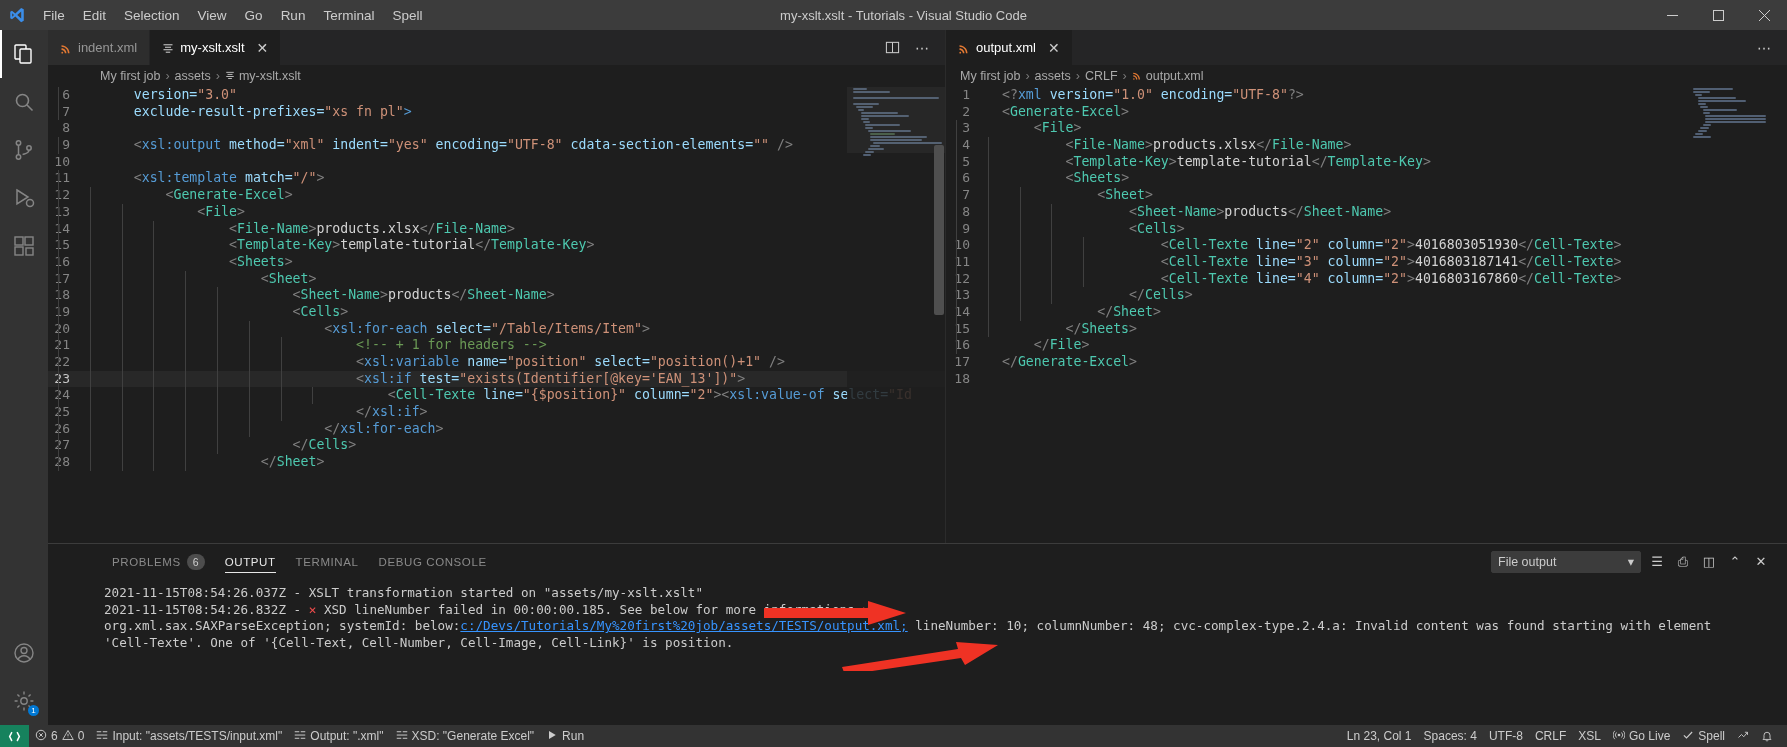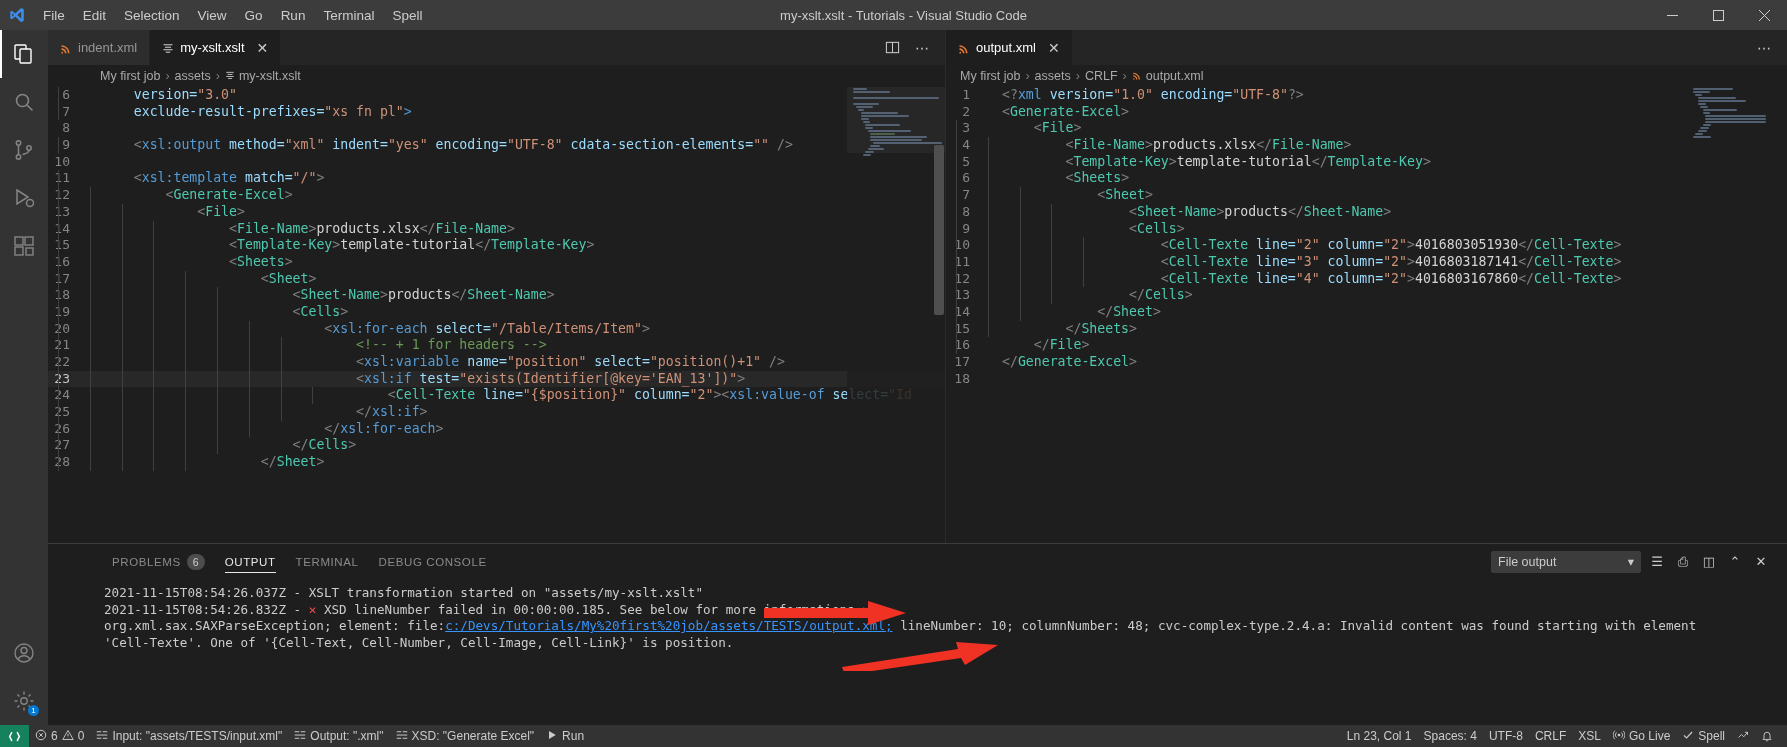--- a/index.html
+++ b/index.html
@@ -439,21 +439,21 @@
             <div class="pa-icon">◫</div>
             <div class="pa-icon">⌃</div>
             <div class="pa-icon">✕</div>
           </div>
         </div>
 
         <div class="output-body" id="output-body">
           <div class="oline"><span>2021-11-15T08:54:26.037Z - XSLT transformation started on "assets/my-xslt.xslt"</span></div>
             <div class="oline"><span>2021-11-15T08:54:26.832Z - </span><span class="err">✕</span><span> XSD lineNumber failed in 00:00:00.185. See below for more informations </span><span class="err">✕</span></div>
             <div class="oline"><span></span></div>
-            <div class="oline"><span>org.xml.sax.SAXParseException; element: file:</span><span class="lnk">c:/Devs/Tutorials/My%20first%20job/assets/TESTS/output.xml;</span><span> lineNumber: 10; columnNumber: 48; cvc-complex-type.2.4.a: Invalid content was found starting with element</span></div>
+            <div class="oline"><span>org.xml.sax.SAXParseException; systemId: below:</span><span class="lnk">c:/Devs/Tutorials/My%20first%20job/assets/TESTS/output.xml;</span><span> lineNumber: 10; columnNumber: 48; cvc-complex-type.2.4.a: Invalid content was found starting with element</span></div>
             <div class="oline"><span>'Cell-Texte'. One of '{Cell-Text, Cell-Number, Cell-Image, Cell-Link}' is position.</span></div>
             <div class="arrow" style="left:716px; top:21px;">
             <svg width="142" height="26" viewBox="0 0 142 26">
               <path d="M142 13 L104 1 L104 8 L0 8 L0 18 L104 18 L104 25 Z" fill="#ef3224"></path>
             </svg>
           </div>
           <div class="arrow" style="left:790px; top:62px;">
             <svg width="160" height="30" viewBox="0 0 160 30">
               <path d="M160 4 L118 1 L120 8 L4 26 L7 34 L123 17 L127 24 Z" fill="#ef3224"></path>
             </svg>

